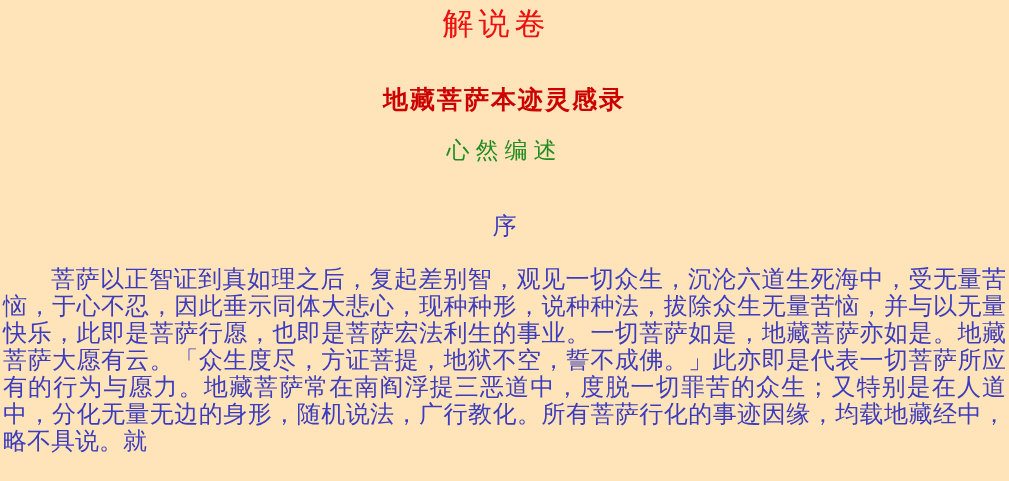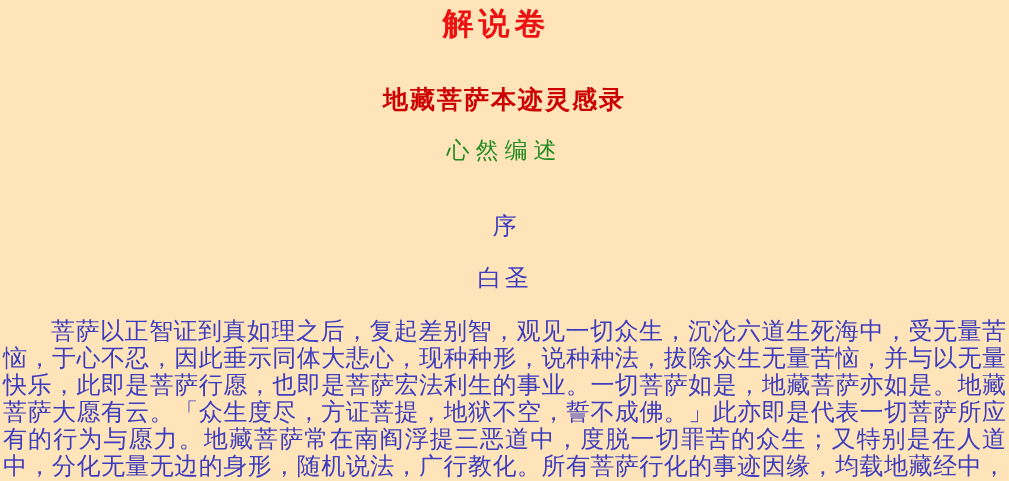--- a/index.html
+++ b/index.html
@@ -12,21 +12,21 @@
     width: 1009px;
     height: 481px;
     overflow: hidden;
     background: #FFE4B9;
     font-family: "Liberation Sans", sans-serif;
   }
   .volume-title {
     margin: 6px 16px 0 0;
     font-size: 31px;
     line-height: 36px;
-    font-weight: bold;
+    font-weight: normal;
     text-align: center;
     letter-spacing: 5px;
     color: #EE1111;
     font-family: "Liberation Sans", sans-serif;
   }
   .book-title {
     margin: 42px 0 16px 0;
     font-size: 25px;
     line-height: 30px;
     font-weight: bold;
@@ -74,15 +74,14 @@
   }
 </style>
 </head>
 <body>
 
 <div class="page">
   <h1 class="volume-title">解说卷</h1>
   <h2 class="book-title">地藏菩萨本迹灵感录</h2>
   <div class="editor-byline">心然编述</div>
   <div class="section-heading">序</div>
-  <div class="preface-author">白圣</div>
   <p class="body-text">菩萨以正智证到真如理之后，复起差别智，观见一切众生，沉沦六道生死海中，受无量苦恼，于心不忍，因此垂示同体大悲心，现种种形，说种种法，拔除众生无量苦恼，并与以无量快乐，此即是菩萨行愿，也即是菩萨宏法利生的事业。一切菩萨如是，地藏菩萨亦如是。地藏菩萨大愿有云。「众生度尽，方证菩提，地狱不空，誓不成佛。」此亦即是代表一切菩萨所应有的行为与愿力。地藏菩萨常在南阎浮提三恶道中，度脱一切罪苦的众生；又特别是在人道中，分化无量无边的身形，随机说法，广行教化。所有菩萨行化的事迹因缘，均载地藏经中，略不具说。就</p>
 </div>
 
 </body></html>

